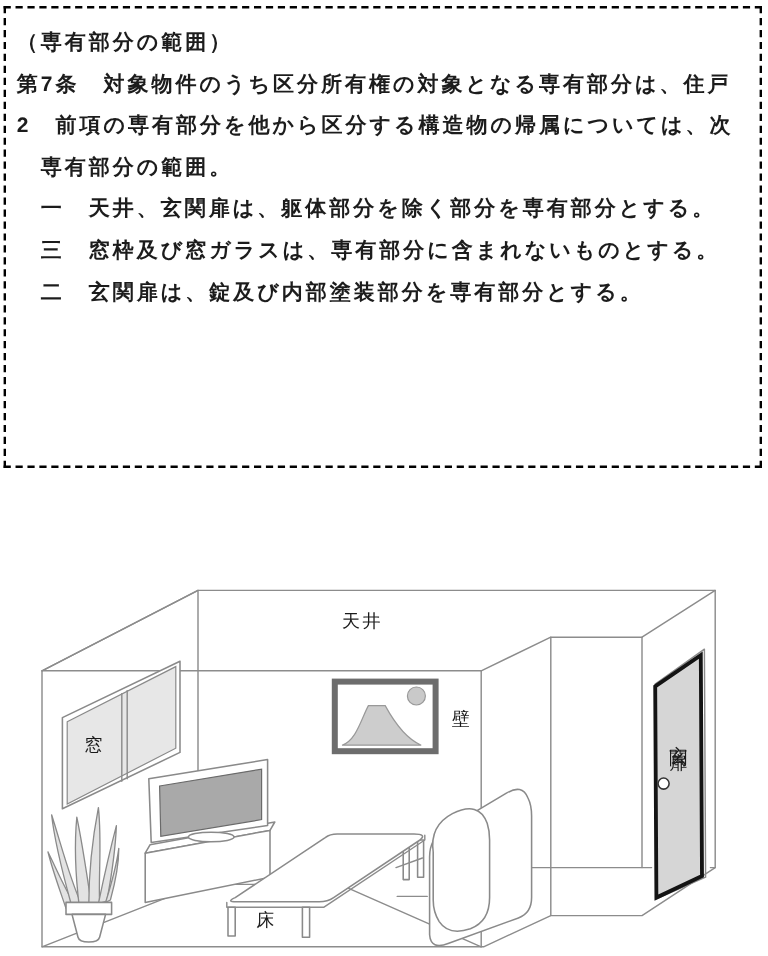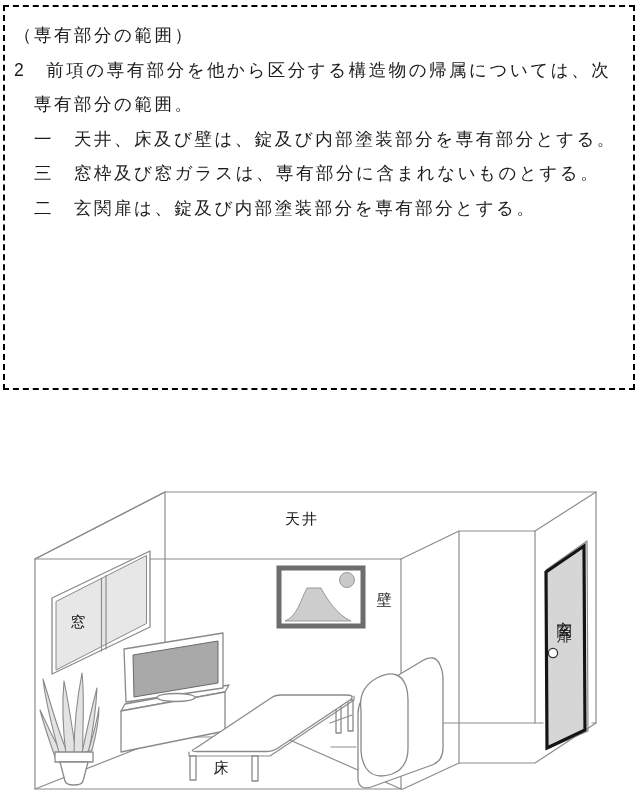--- a/index.html
+++ b/index.html
@@ -2,20 +2,21 @@
 <html><head>
 <meta charset="utf-8">
 <style>
   html,body{margin:0;padding:0;background:#fff;}
   body{width:640px;height:797px;position:relative;overflow:hidden;
        font-family:"Liberation Sans", sans-serif;}
   .reg-box{
     position:absolute;left:3px;top:5px;width:632px;height:385px;
     box-sizing:border-box;border:2px dashed #000;background:#fff;
     padding:11px 8px 0 9px;
+    font-weight:bold;
   }
   .reg-line{
     font-size:17.5px;letter-spacing:2.5px;line-height:34.6px;
     color:#1c1c1c;white-space:nowrap;
   }
   .indent-1{padding-left:20px;}
   .diagram-wrap{position:absolute;left:0;top:430px;width:640px;height:367px;font-family:Liberation Serif, serif;}
   .diagram-wrap svg{position:absolute;left:0;top:0;}
   .diag-label{
     position:absolute;transform:translate(-50%,-50%);
@@ -27,23 +28,24 @@
   }
   svg *{vector-effect:none;}
   .ln{fill:none;stroke:#8c8c8c;stroke-width:1.2;stroke-linejoin:round;stroke-linecap:round;}
   .fw{fill:#fff;stroke:#8a8a8a;stroke-width:1.3;stroke-linejoin:round;}
 </style>
 </head>
 <body>
 
 <div class="reg-box">
   <div class="reg-line">（専有部分の範囲）</div>
+  <div class="reg-line">第7条　対象物件のうち区分所有権の対象となる専有部分は、住戸</div>
   <div class="reg-line">2　前項の専有部分を他から区分する構造物の帰属については、次</div>
   <div class="reg-line indent-1">専有部分の範囲。</div>
-  <div class="reg-line indent-1">一　天井、床及び壁は、錠及び内部塗装部分を専有部分とする。</div>
+  <div class="reg-line indent-1">一　天井、玄関扉は、躯体部分を除く部分を専有部分とする。</div>
   <div class="reg-line indent-1">三　窓枠及び窓ガラスは、専有部分に含まれないものとする。</div>
   <div class="reg-line indent-1">二　玄関扉は、錠及び内部塗装部分を専有部分とする。</div>
 </div>
 
 <div class="diagram-wrap">
   <svg width="640" height="367" viewBox="0 430 640 367">
 
     <g>
       <path class="ln" fill="#fff" d="M165,492 H596 V723 L535,763 H459 L403,789 H35 V559 Z"></path>
       <path class="ln" d="M165,492 L35,559"></path>

